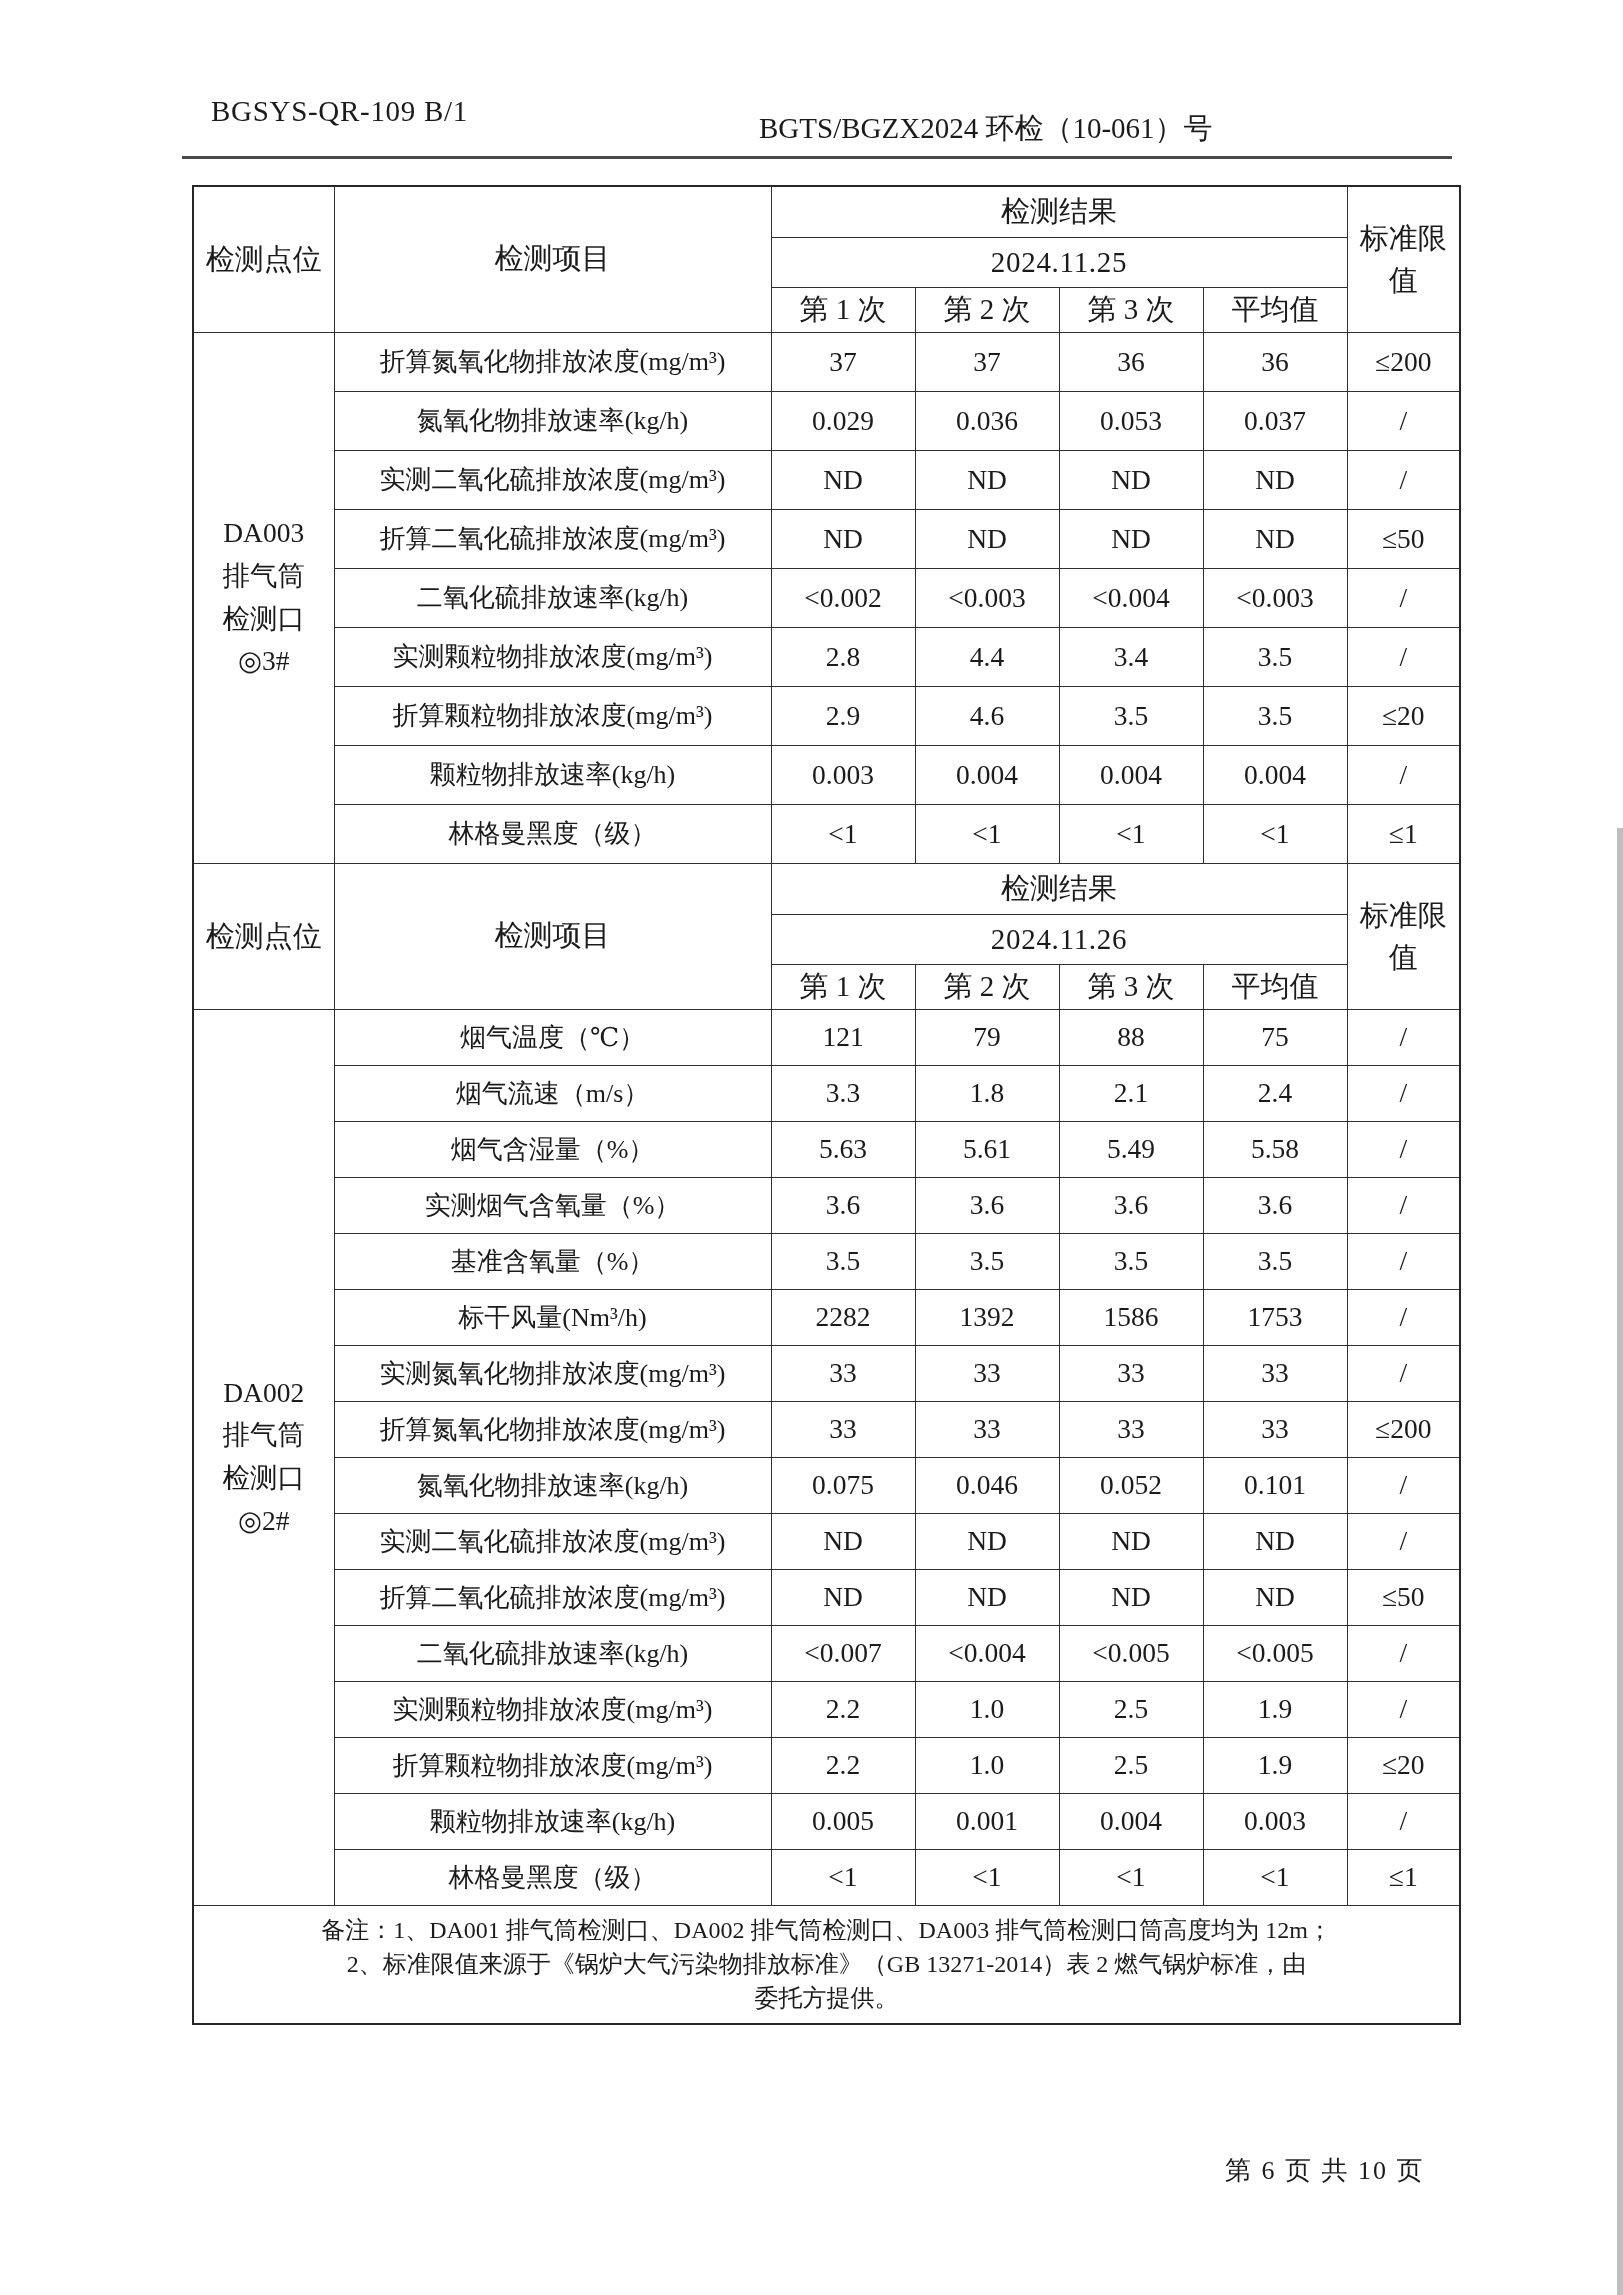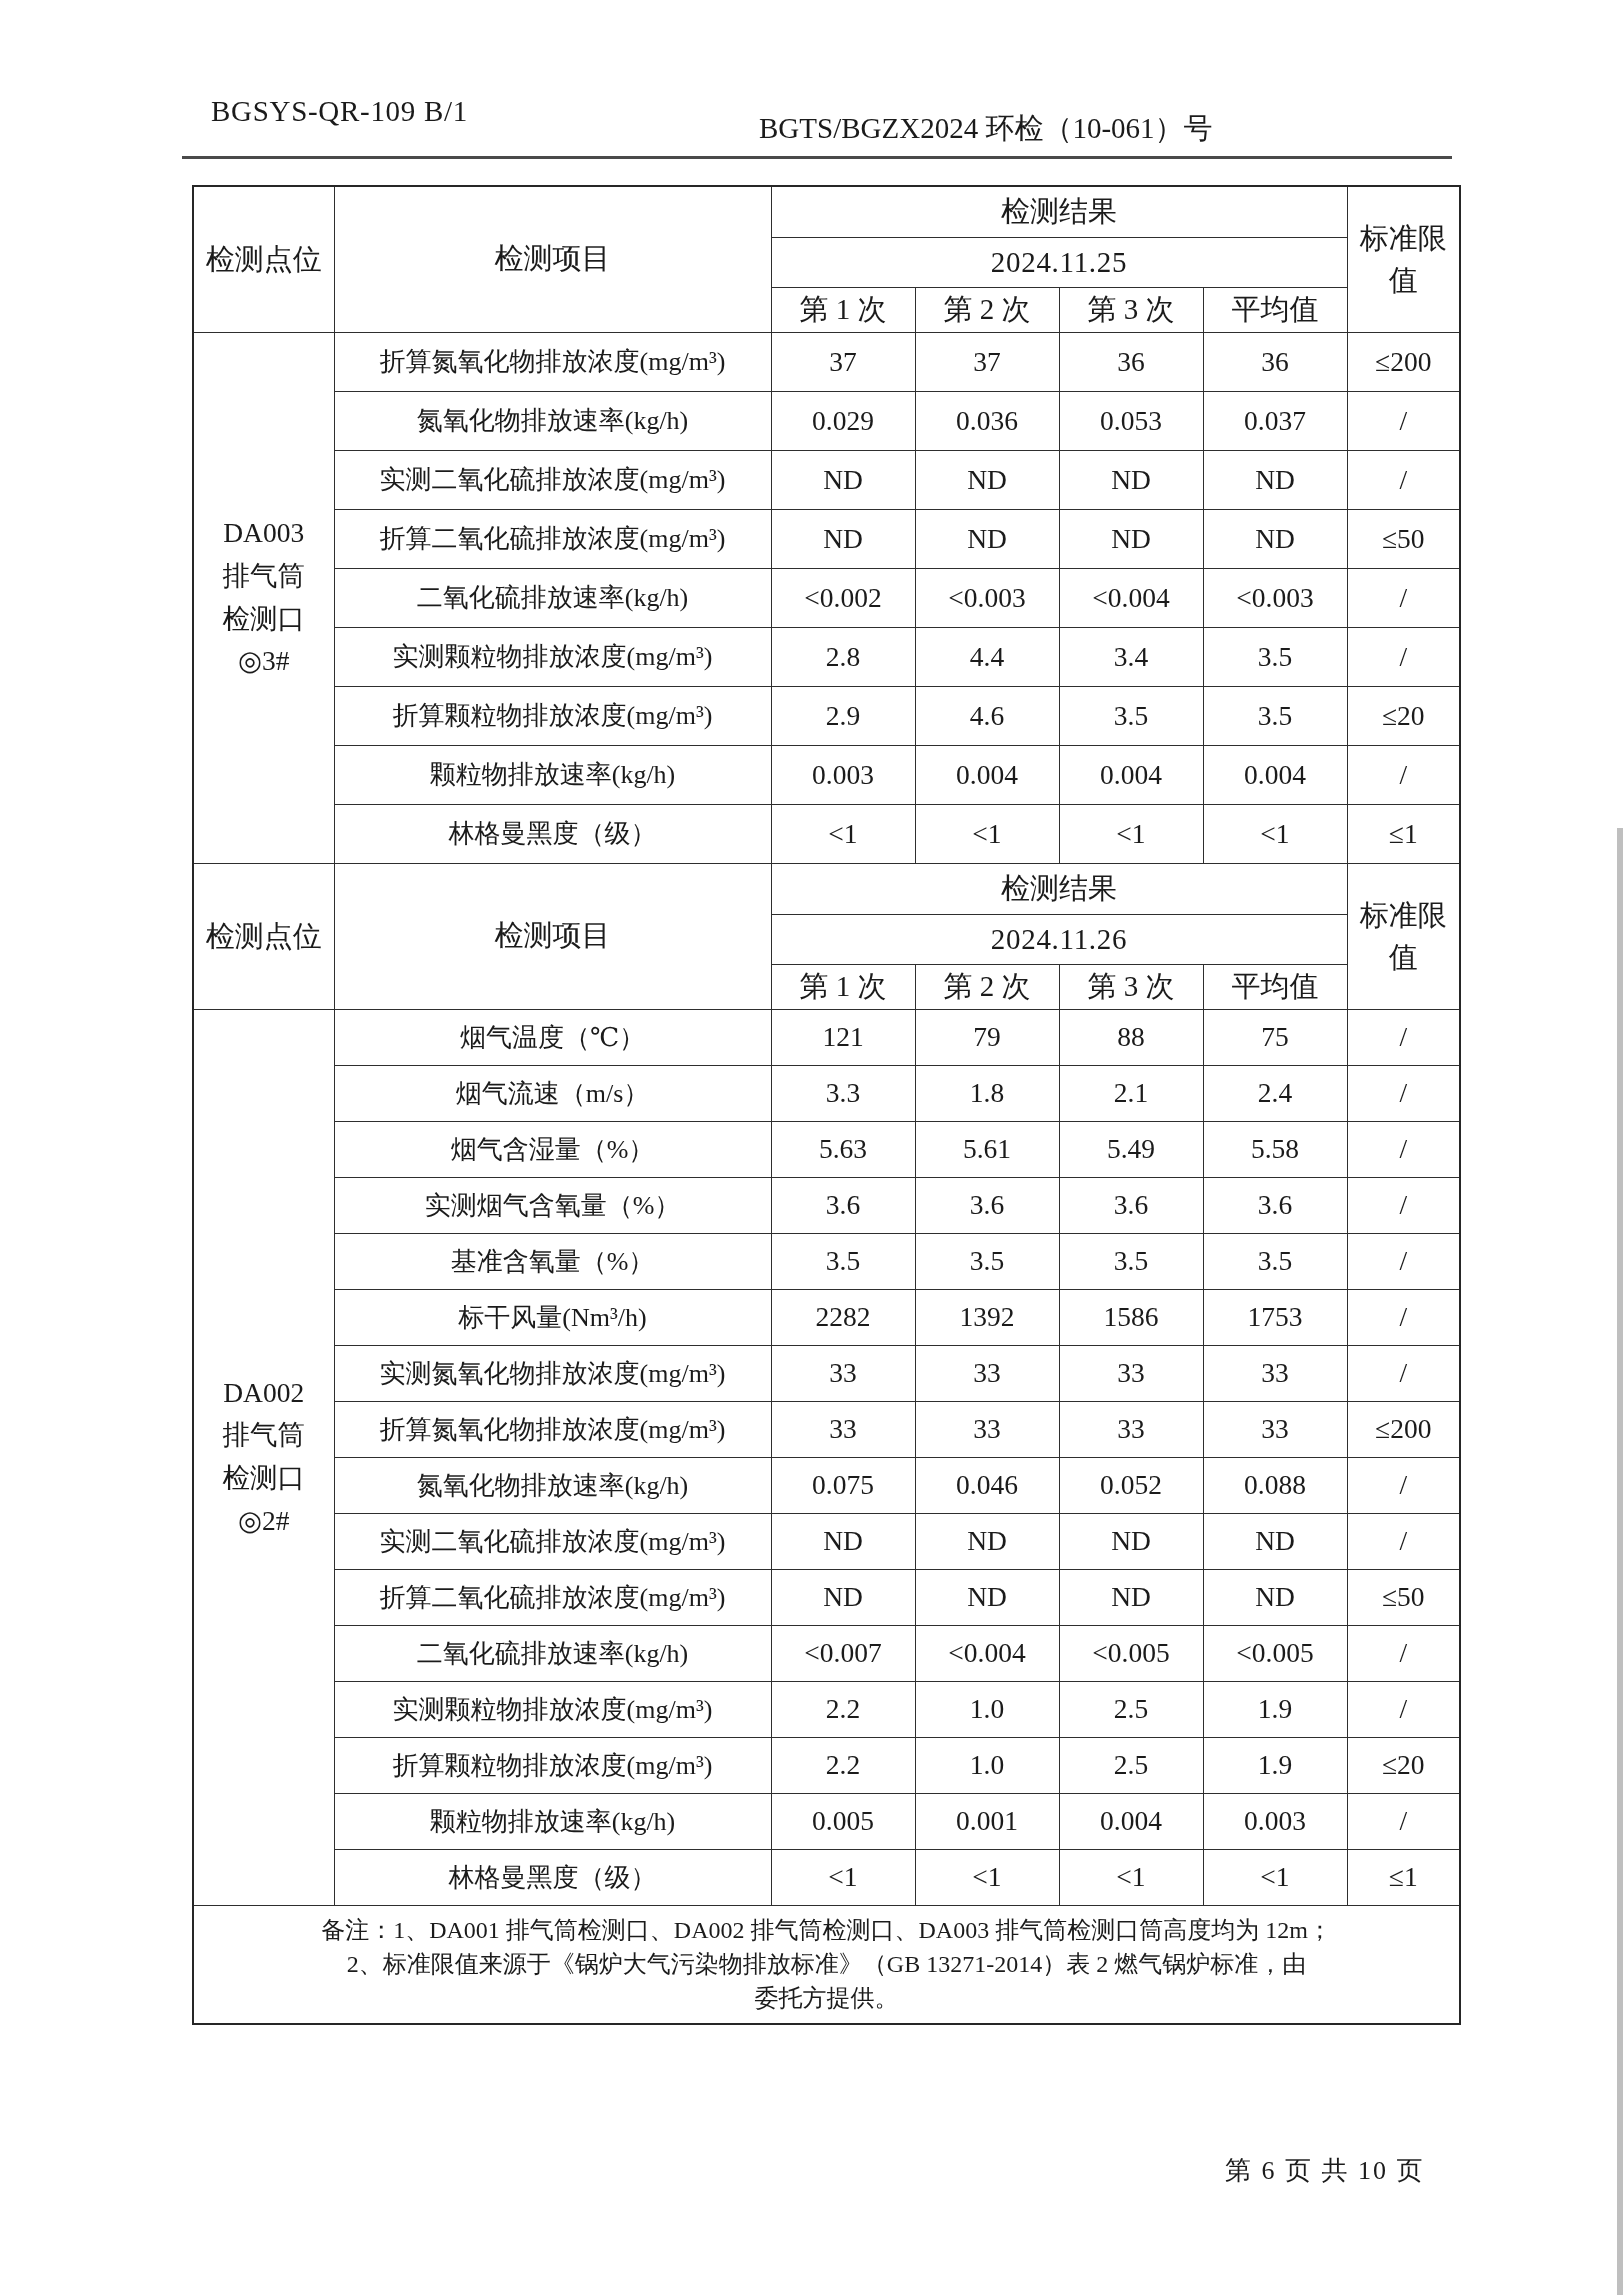--- a/index.html
+++ b/index.html
@@ -241,21 +241,21 @@
         <td class="value-cell">33</td>
         <td class="value-cell">33</td>
         <td class="value-cell">33</td>
         <td class="limit-cell">≤200</td>
       </tr>
       <tr class="dr1">
         <td class="item-cell">氮氧化物排放速率(kg/h)</td>
         <td class="value-cell">0.075</td>
         <td class="value-cell">0.046</td>
         <td class="value-cell">0.052</td>
-        <td class="value-cell">0.088</td>
+        <td class="value-cell">0.101</td>
         <td class="limit-cell">/</td>
       </tr>
       <tr class="dr1">
         <td class="item-cell">实测二氧化硫排放浓度(mg/m³)</td>
         <td class="value-cell">ND</td>
         <td class="value-cell">ND</td>
         <td class="value-cell">ND</td>
         <td class="value-cell">ND</td>
         <td class="limit-cell">/</td>
       </tr>

